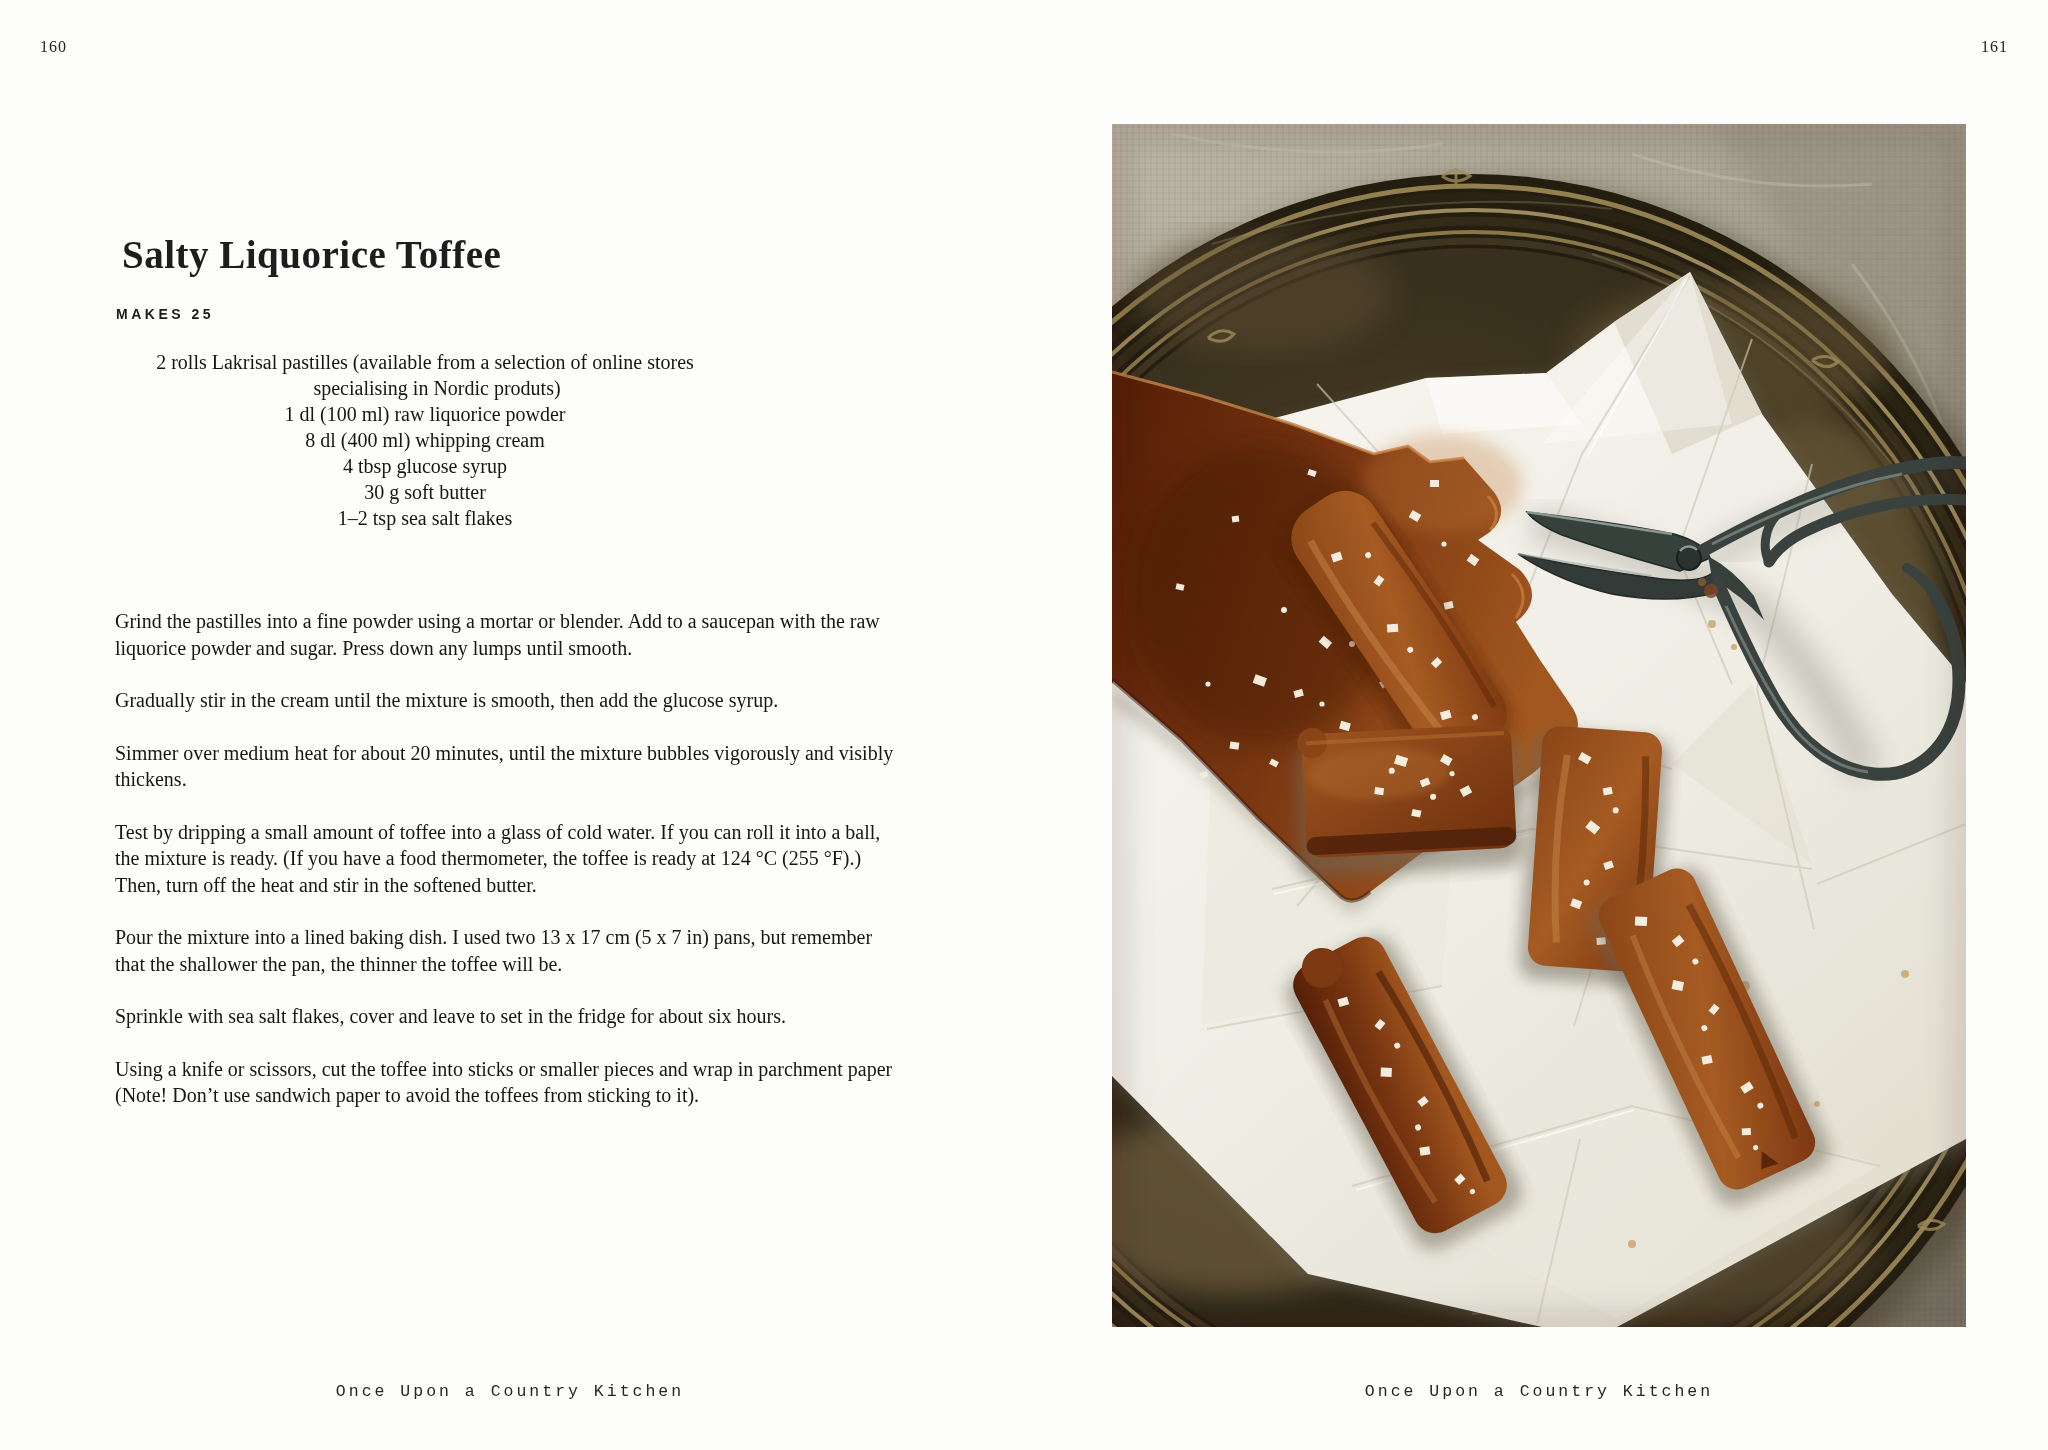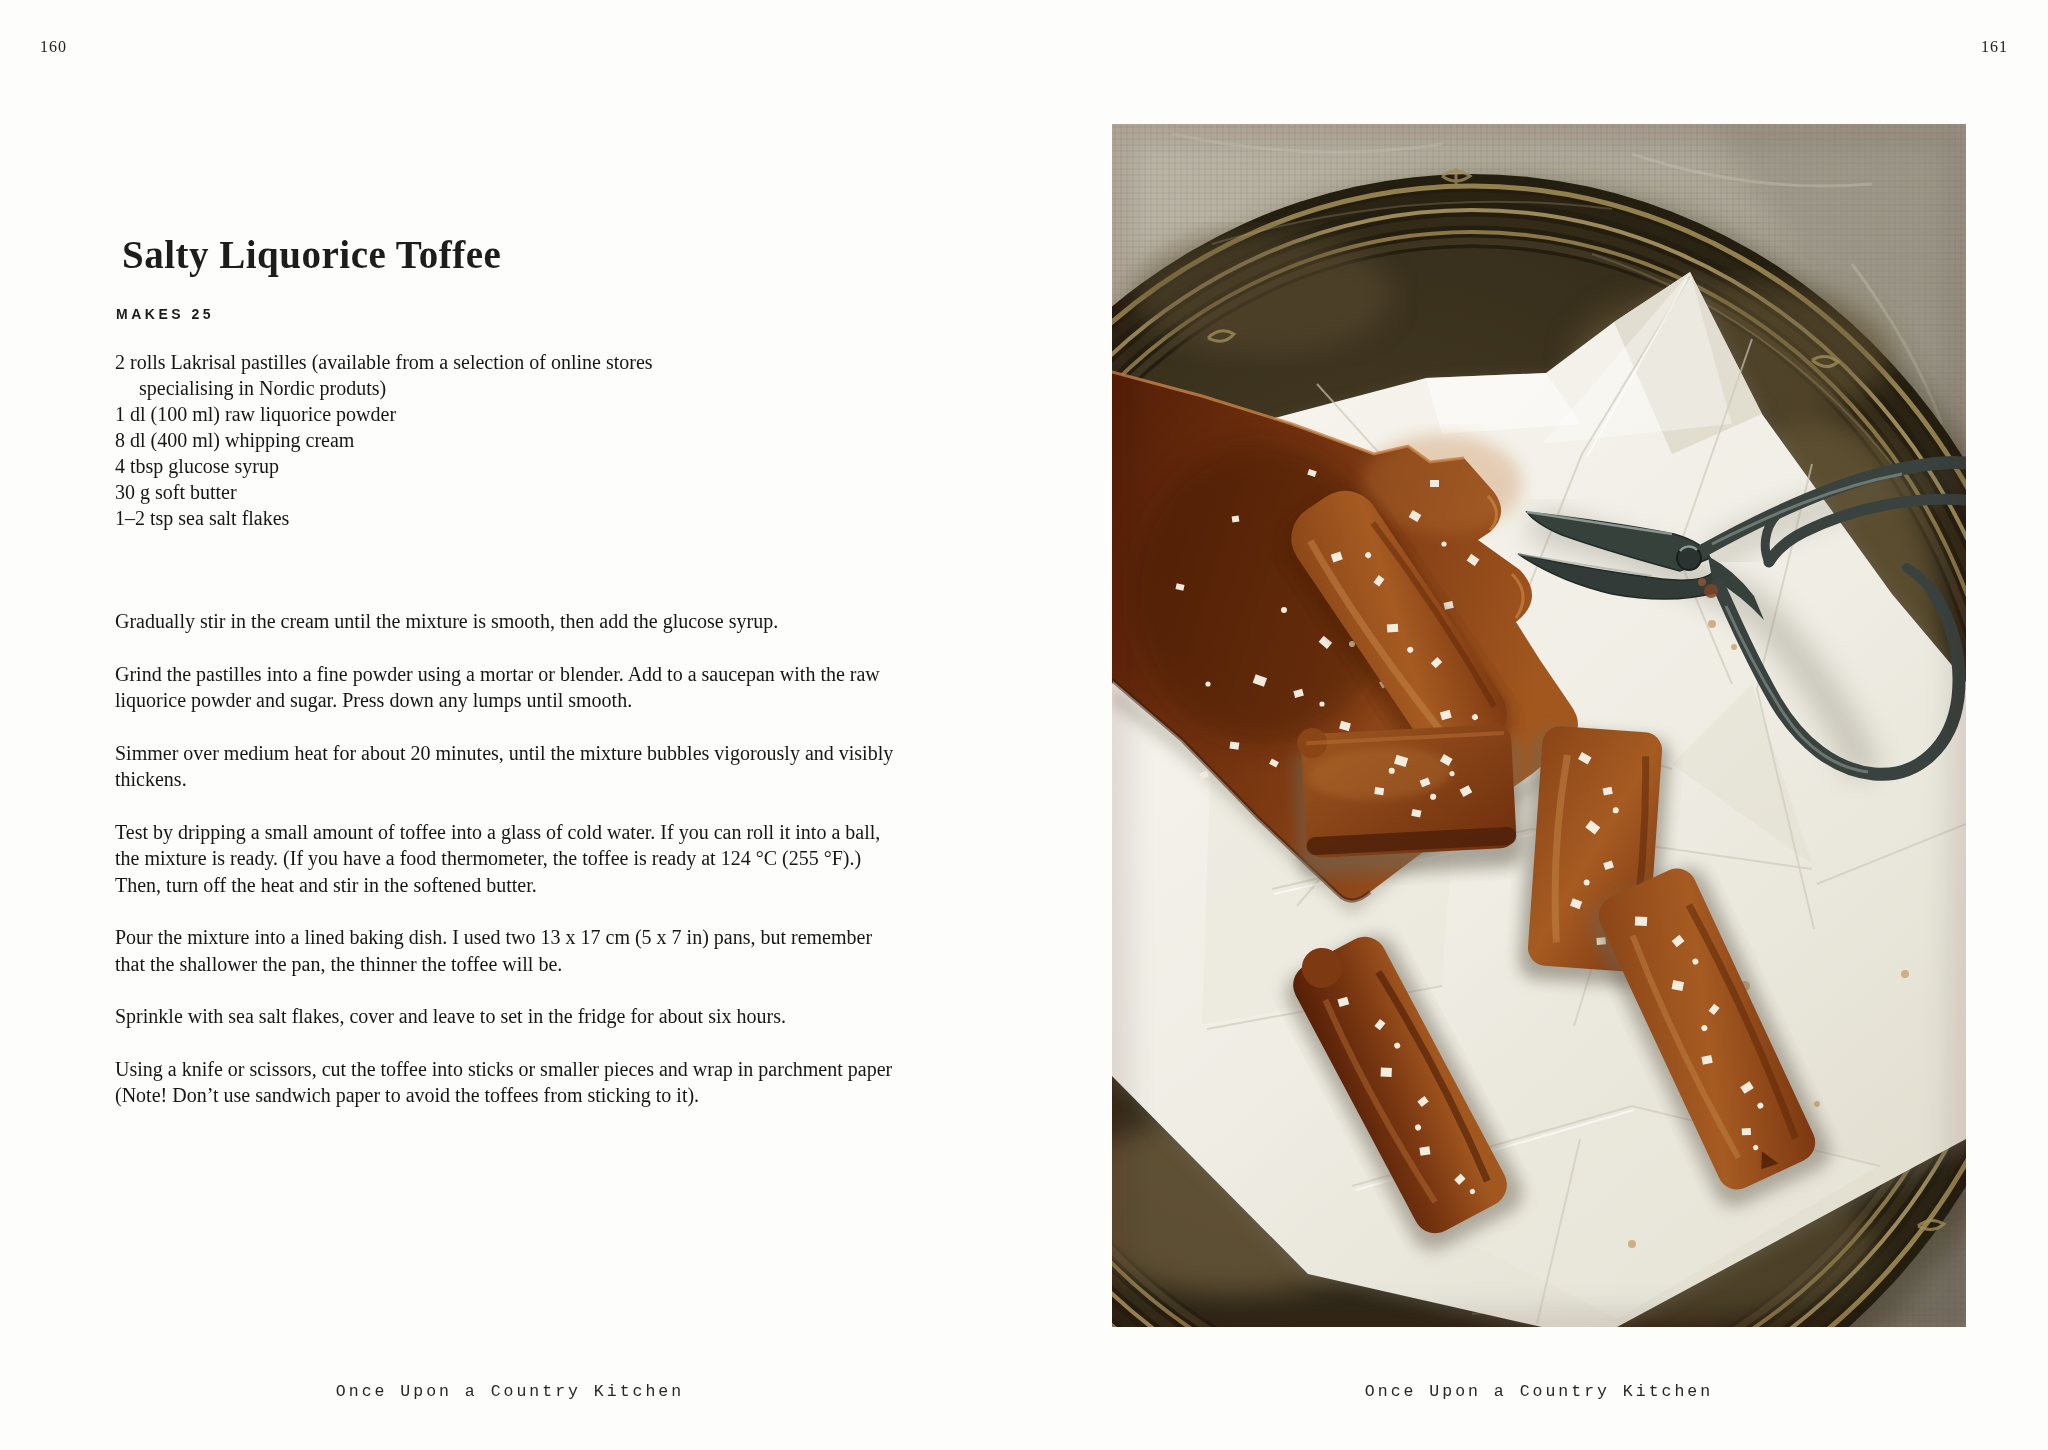--- a/index.html
+++ b/index.html
@@ -25,21 +25,21 @@
   }
   .yield {
     position: absolute; left: 116px; top: 306px;
     font-family: "Liberation Sans", sans-serif;
     font-weight: 700; font-size: 14px; letter-spacing: 3.5px; color: #1c1c1c;
   }
   .ingredients {
     position: absolute; left: 115px; top: 349px; width: 620px;
     font-size: 20px; line-height: 26px; color: #161616;
   }
-  .ing-item { padding-left: 24px; text-indent: -24px; }
+  .ing-item { padding-left: 24px; text-indent: -24px; text-align: center; }
   .steps {
     position: absolute; left: 115px; top: 608px; width: 780px;
     font-size: 20px; line-height: 26.5px; color: #161616;
   }
   .steps p, .steps div { margin: 0 0 26px 0; }
   .footer {
     position: absolute; top: 1382px;
     font-size: 16.5px; letter-spacing: 3px; color: #262626;
     white-space: nowrap; transform: translateX(-50%); font-family: Liberation Mono, monospace;
   }
@@ -66,22 +66,22 @@
     <div class="ingredients">
         <div class="ing-item">2 rolls Lakrisal pastilles (available from a selection of online stores specialising in Nordic produts)</div>
         <div class="ing-item">1 dl (100 ml) raw liquorice powder</div>
         <div class="ing-item">8 dl (400 ml) whipping cream</div>
         <div class="ing-item">4 tbsp glucose syrup</div>
         <div class="ing-item">30 g soft butter</div>
         <div class="ing-item">1–2 tsp sea salt flakes</div>
       </div>
 
     <div class="steps">
+        <p class="step-para">Grind the pastilles into a fine powder using a mortar or blender. Add to a saucepan with the raw liquorice powder and sugar. Press down any lumps until smooth.</p>
         <p class="step-para">Gradually stir in the cream until the mixture is smooth, then add the glucose syrup.</p>
-        <p class="step-para">Grind the pastilles into a fine powder using a mortar or blender. Add to a saucepan with the raw liquorice powder and sugar. Press down any lumps until smooth.</p>
         <p class="step-para">Simmer over medium heat for about 20 minutes, until the mixture bubbles vigorously and visibly thickens.</p>
         <p class="step-para">Test by dripping a small amount of toffee into a glass of cold water. If you can roll it into a ball, the mixture is ready. (If you have a food thermometer, the toffee is ready at 124 °C (255 °F).) Then, turn off the heat and stir in the softened butter.</p>
         <p class="step-para">Pour the mixture into a lined baking dish. I used two 13 x 17 cm (5 x 7 in) pans, but remember that the shallower the pan, the thinner the toffee will be.</p>
         <p class="step-para">Sprinkle with sea salt flakes, cover and leave to set in the fridge for about six hours.</p>
         <p class="step-para">Using a knife or scissors, cut the toffee into sticks or smaller pieces and wrap in parchment paper (Note! Don’t use sandwich paper to avoid the toffees from sticking to it).</p>
       </div>
 
     <div class="footer f-left">Once Upon a Country Kitchen</div>
   </section>
 

